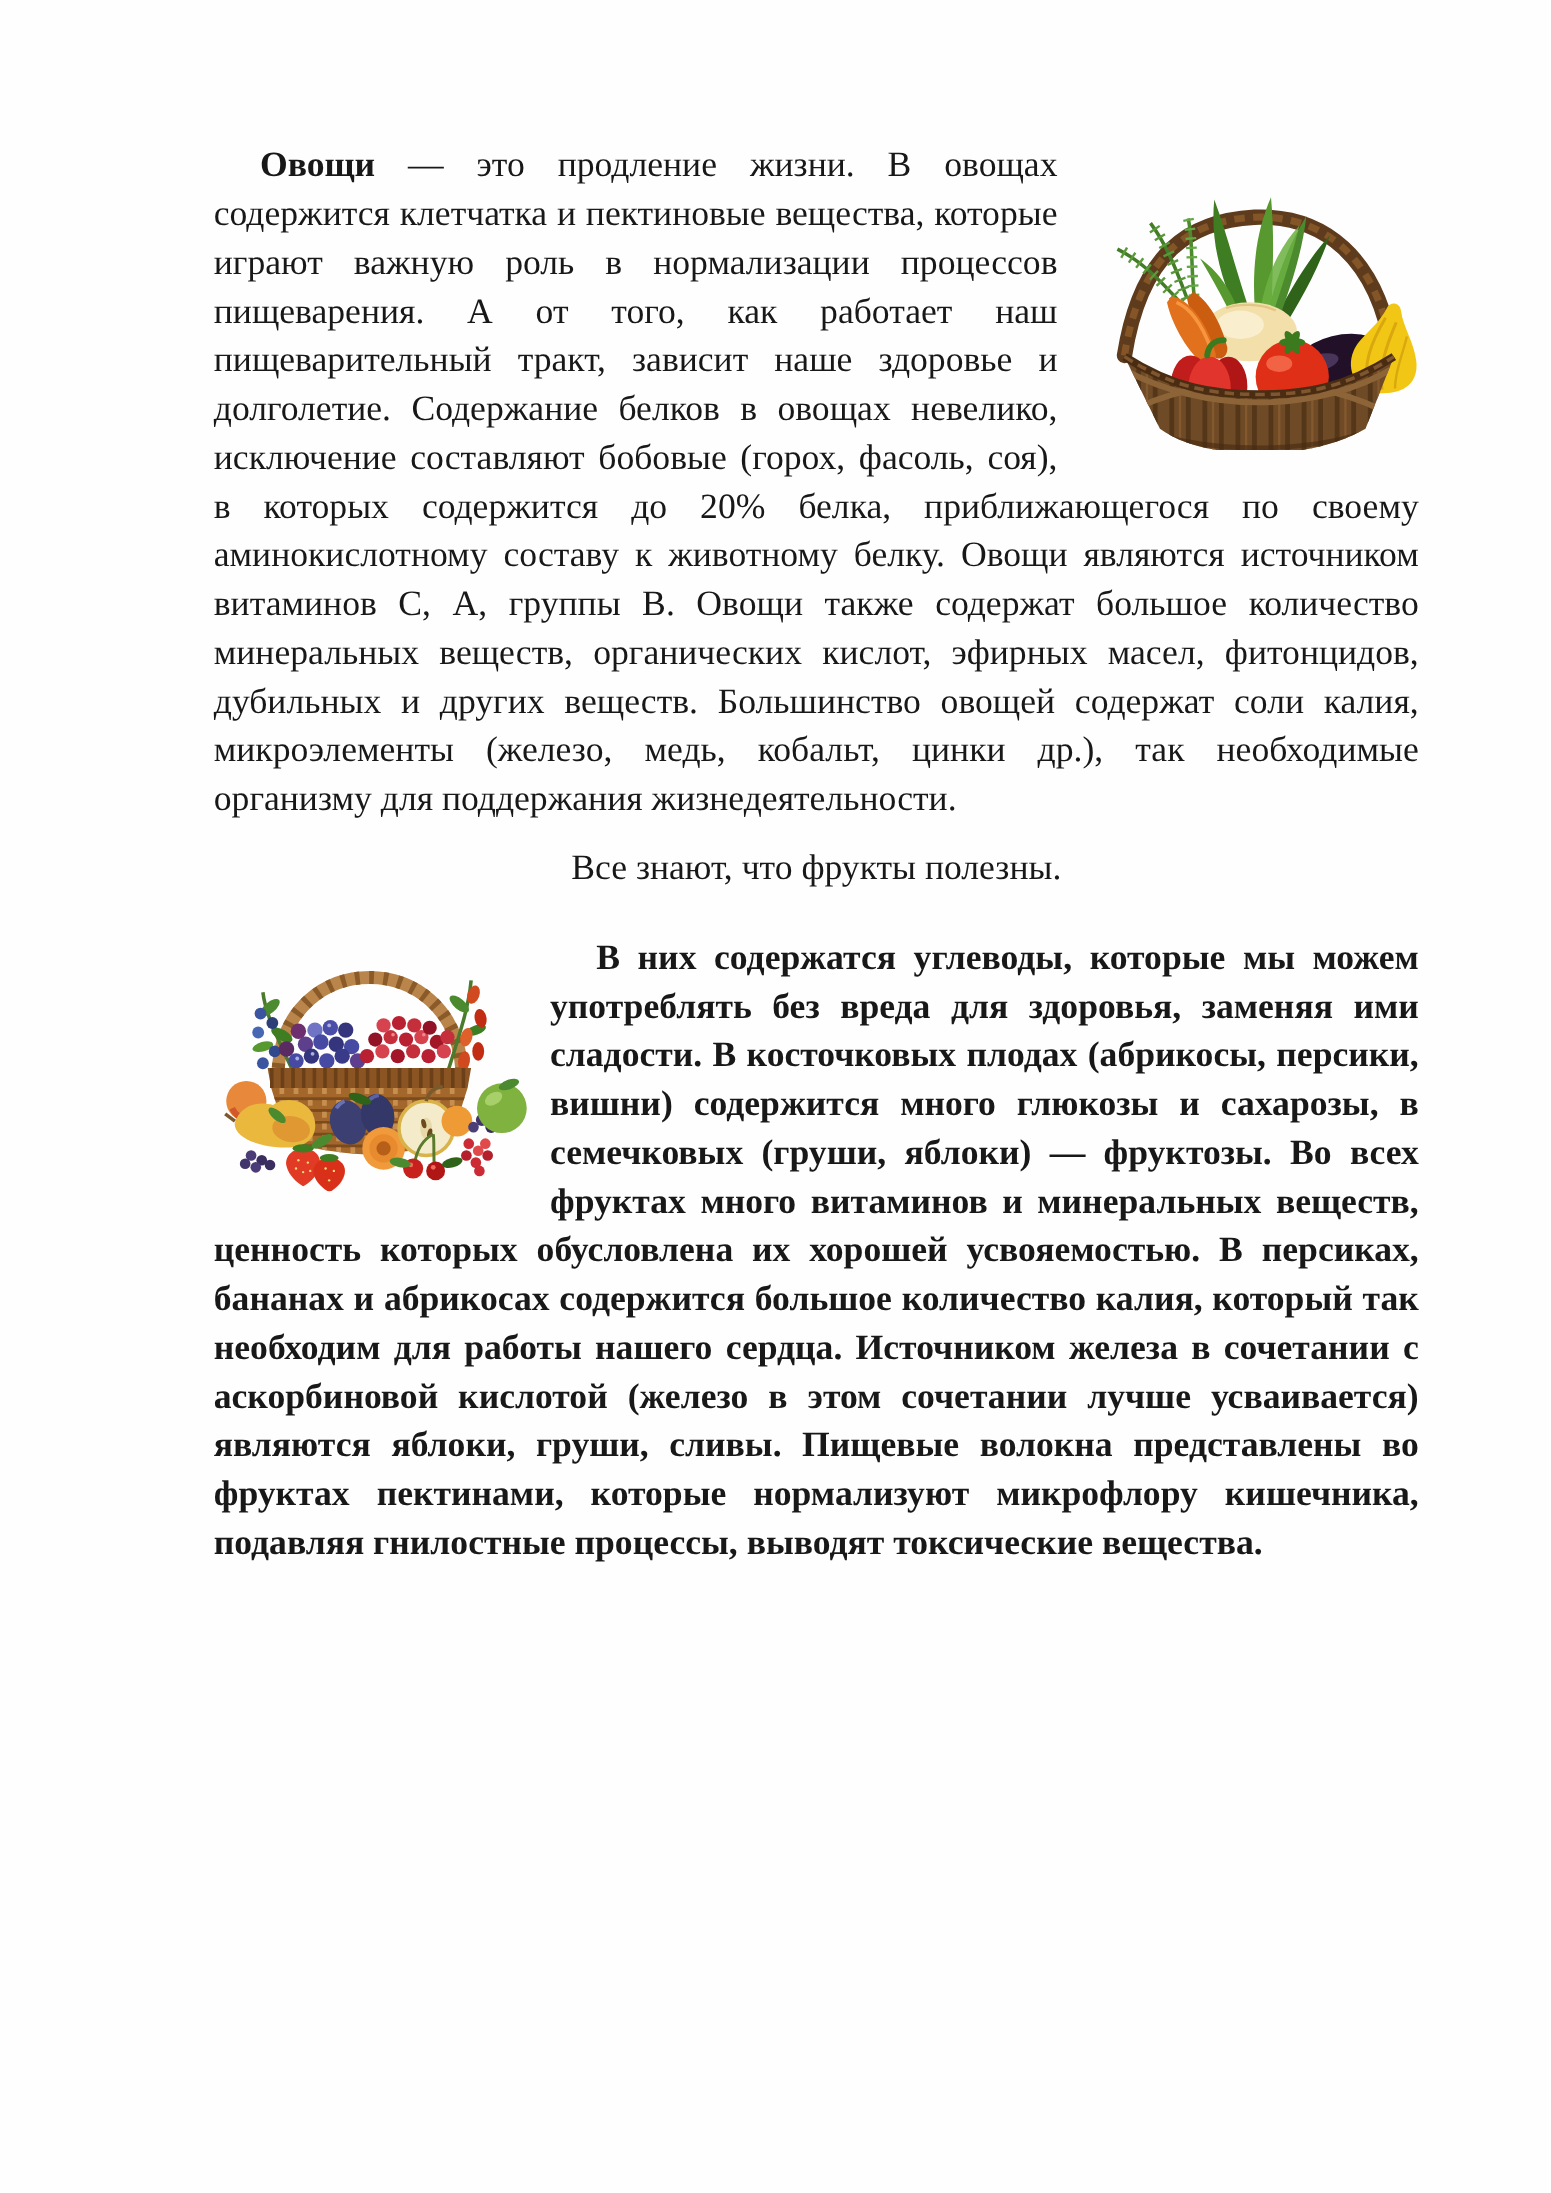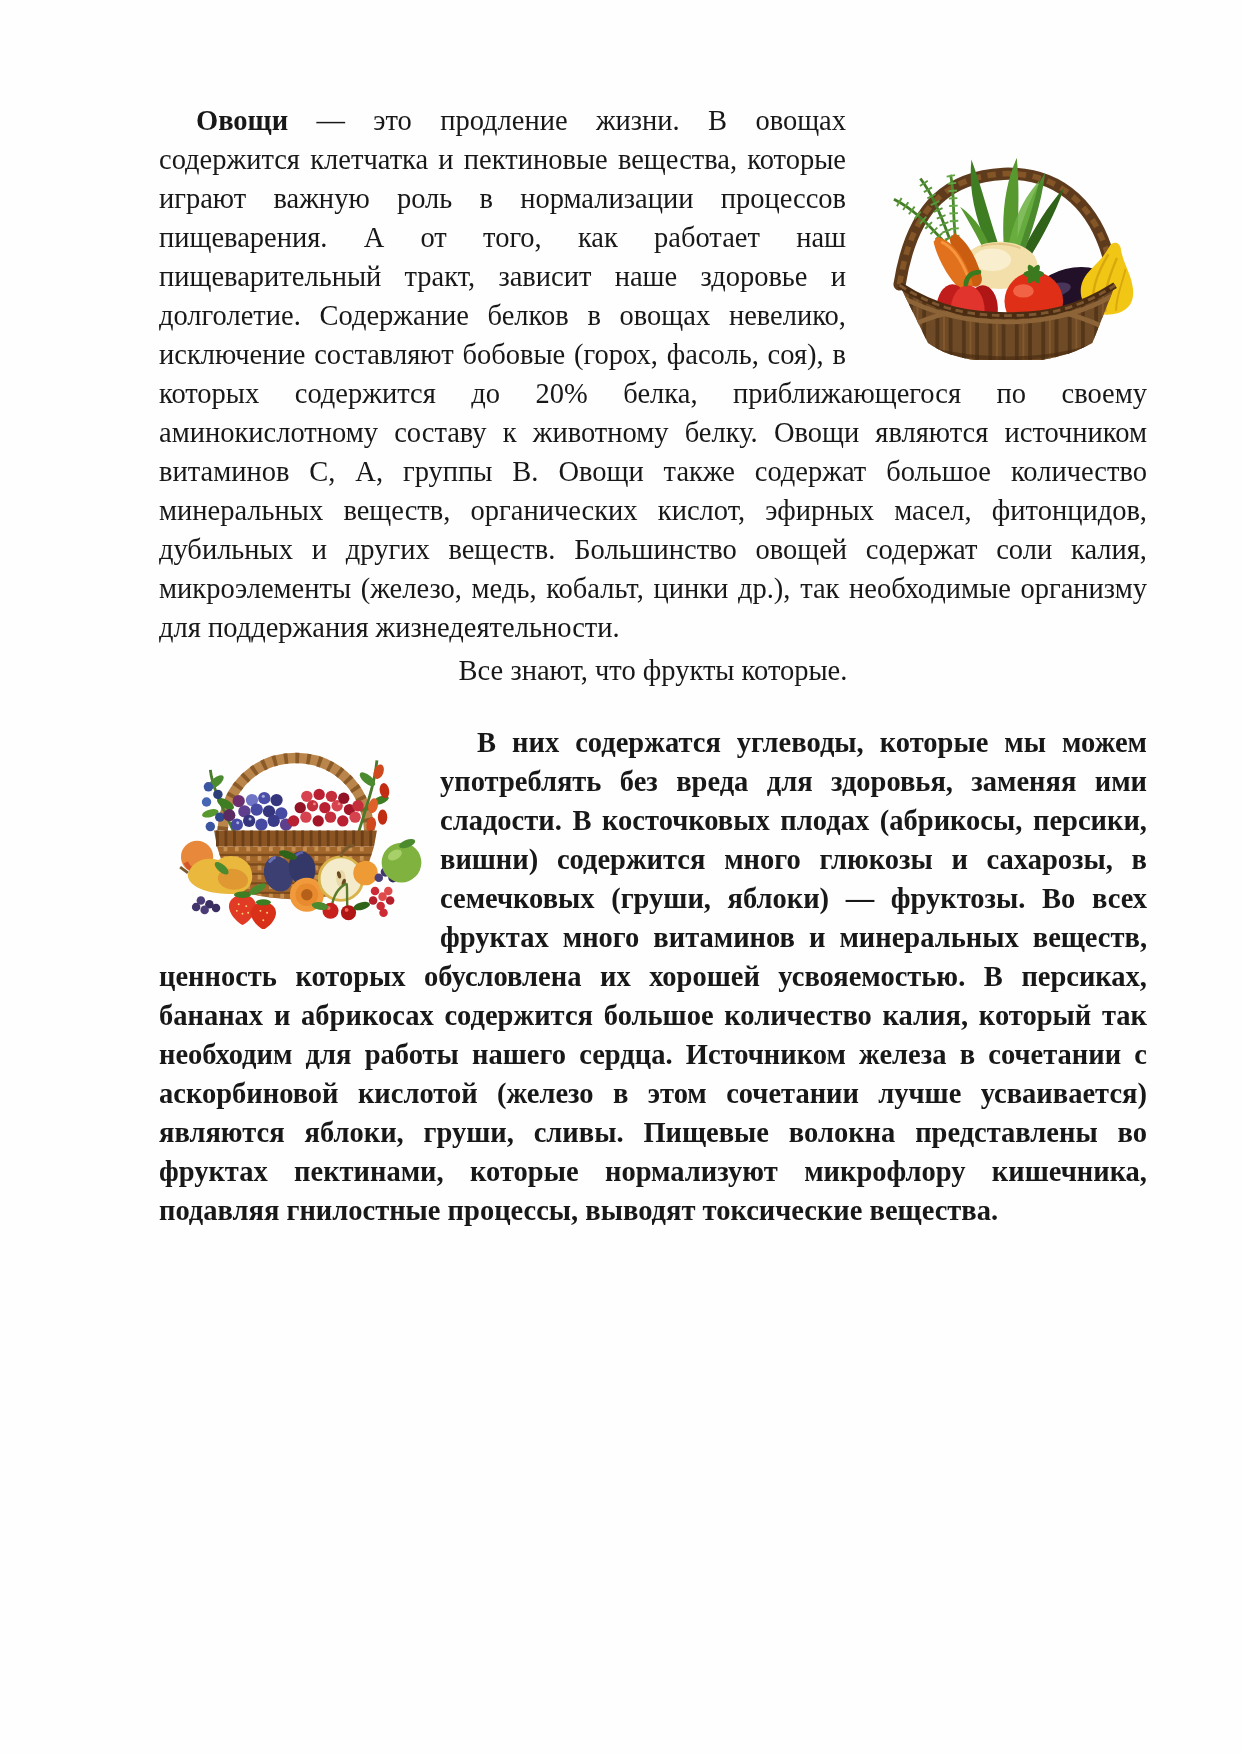--- a/index.html
+++ b/index.html
@@ -6,21 +6,21 @@
   .page {
     position:relative; width:1241px; height:1754px;
     background:#fefefe; overflow:hidden;
     font-family:"Liberation Serif","DejaVu Serif",serif;
   }
   .content {
     position:absolute; left:155px; top:97px; width:996px;
     font-size:28.5px; line-height:39px; color:#181818;
     text-align:justify;
   }
-  p { margin:4px; }
+  p { margin:16px; }
   .body-para { text-indent:37px; }
   .center-line { text-align:center; text-indent:0; margin:0; }
   .p2 { margin-top:33px;font-weight:bold; }
   .veg-float {
     float:right; width:293px; height:276px; margin-left:12px;
   }
   .veg-float svg { display:block; margin-top:55px; }
   .fruit-float {
     float:left; width:275px; height:250px; margin-right:10px;
   }
@@ -140,21 +140,21 @@
             <path d="M40,196 C110,226 210,226 276,194" stroke="#46290f" stroke-width="4" fill="none" opacity="0.6"></path>
           </g>
           <path d="M44,141 C86,168 120,173 158,173 C196,173 230,168 272,141" fill="none" stroke="#4a2c12" stroke-width="7"></path>
           <path d="M44,141 C86,168 120,173 158,173 C196,173 230,168 272,141" fill="none" stroke="#7e5630" stroke-width="3" stroke-dasharray="8 5"></path>
         </g>
       </svg>
     </div>
 
     <p class="body-para"><b>Овощи</b><span> — это продление жизни. В овощах содержится клетчатка и пектиновые вещества, которые играют важную роль в нормализации процессов пищеварения. А от того, как работает наш пищеварительный тракт, зависит наше здоровье и долголетие. Содержание белков в овощах невелико, исключение составляют бобовые (горох, фасоль, соя), в которых содержится до 20% белка, приближающегося по своему аминокислотному составу к животному белку. Овощи являются источником витаминов С, А, группы В. Овощи также содержат большое количество минеральных веществ, органических кислот, эфирных масел, фитонцидов, дубильных и других веществ. Большинство овощей содержат соли калия, микроэлементы (железо, медь, кобальт, цинки др.), так необходимые организму для поддержания жизнедеятельности.</span></p>
 
-    <p class="center-line">Все знают, что фрукты которые.</p>
+    <p class="center-line">Все знают, что фрукты полезны.</p>
 
     <div class="fruit-float">
       <svg width="265" height="237" viewBox="0 0 280 250">
 
         <g>
           <path d="M63,146 C70,44 210,44 218,146" fill="none" stroke="#b9854a" stroke-width="11"></path>
           <path d="M63,146 C70,44 210,44 218,146" fill="none" stroke="#8a5a28" stroke-width="11" stroke-dasharray="4 8"></path>
         </g>
 
         <g>

